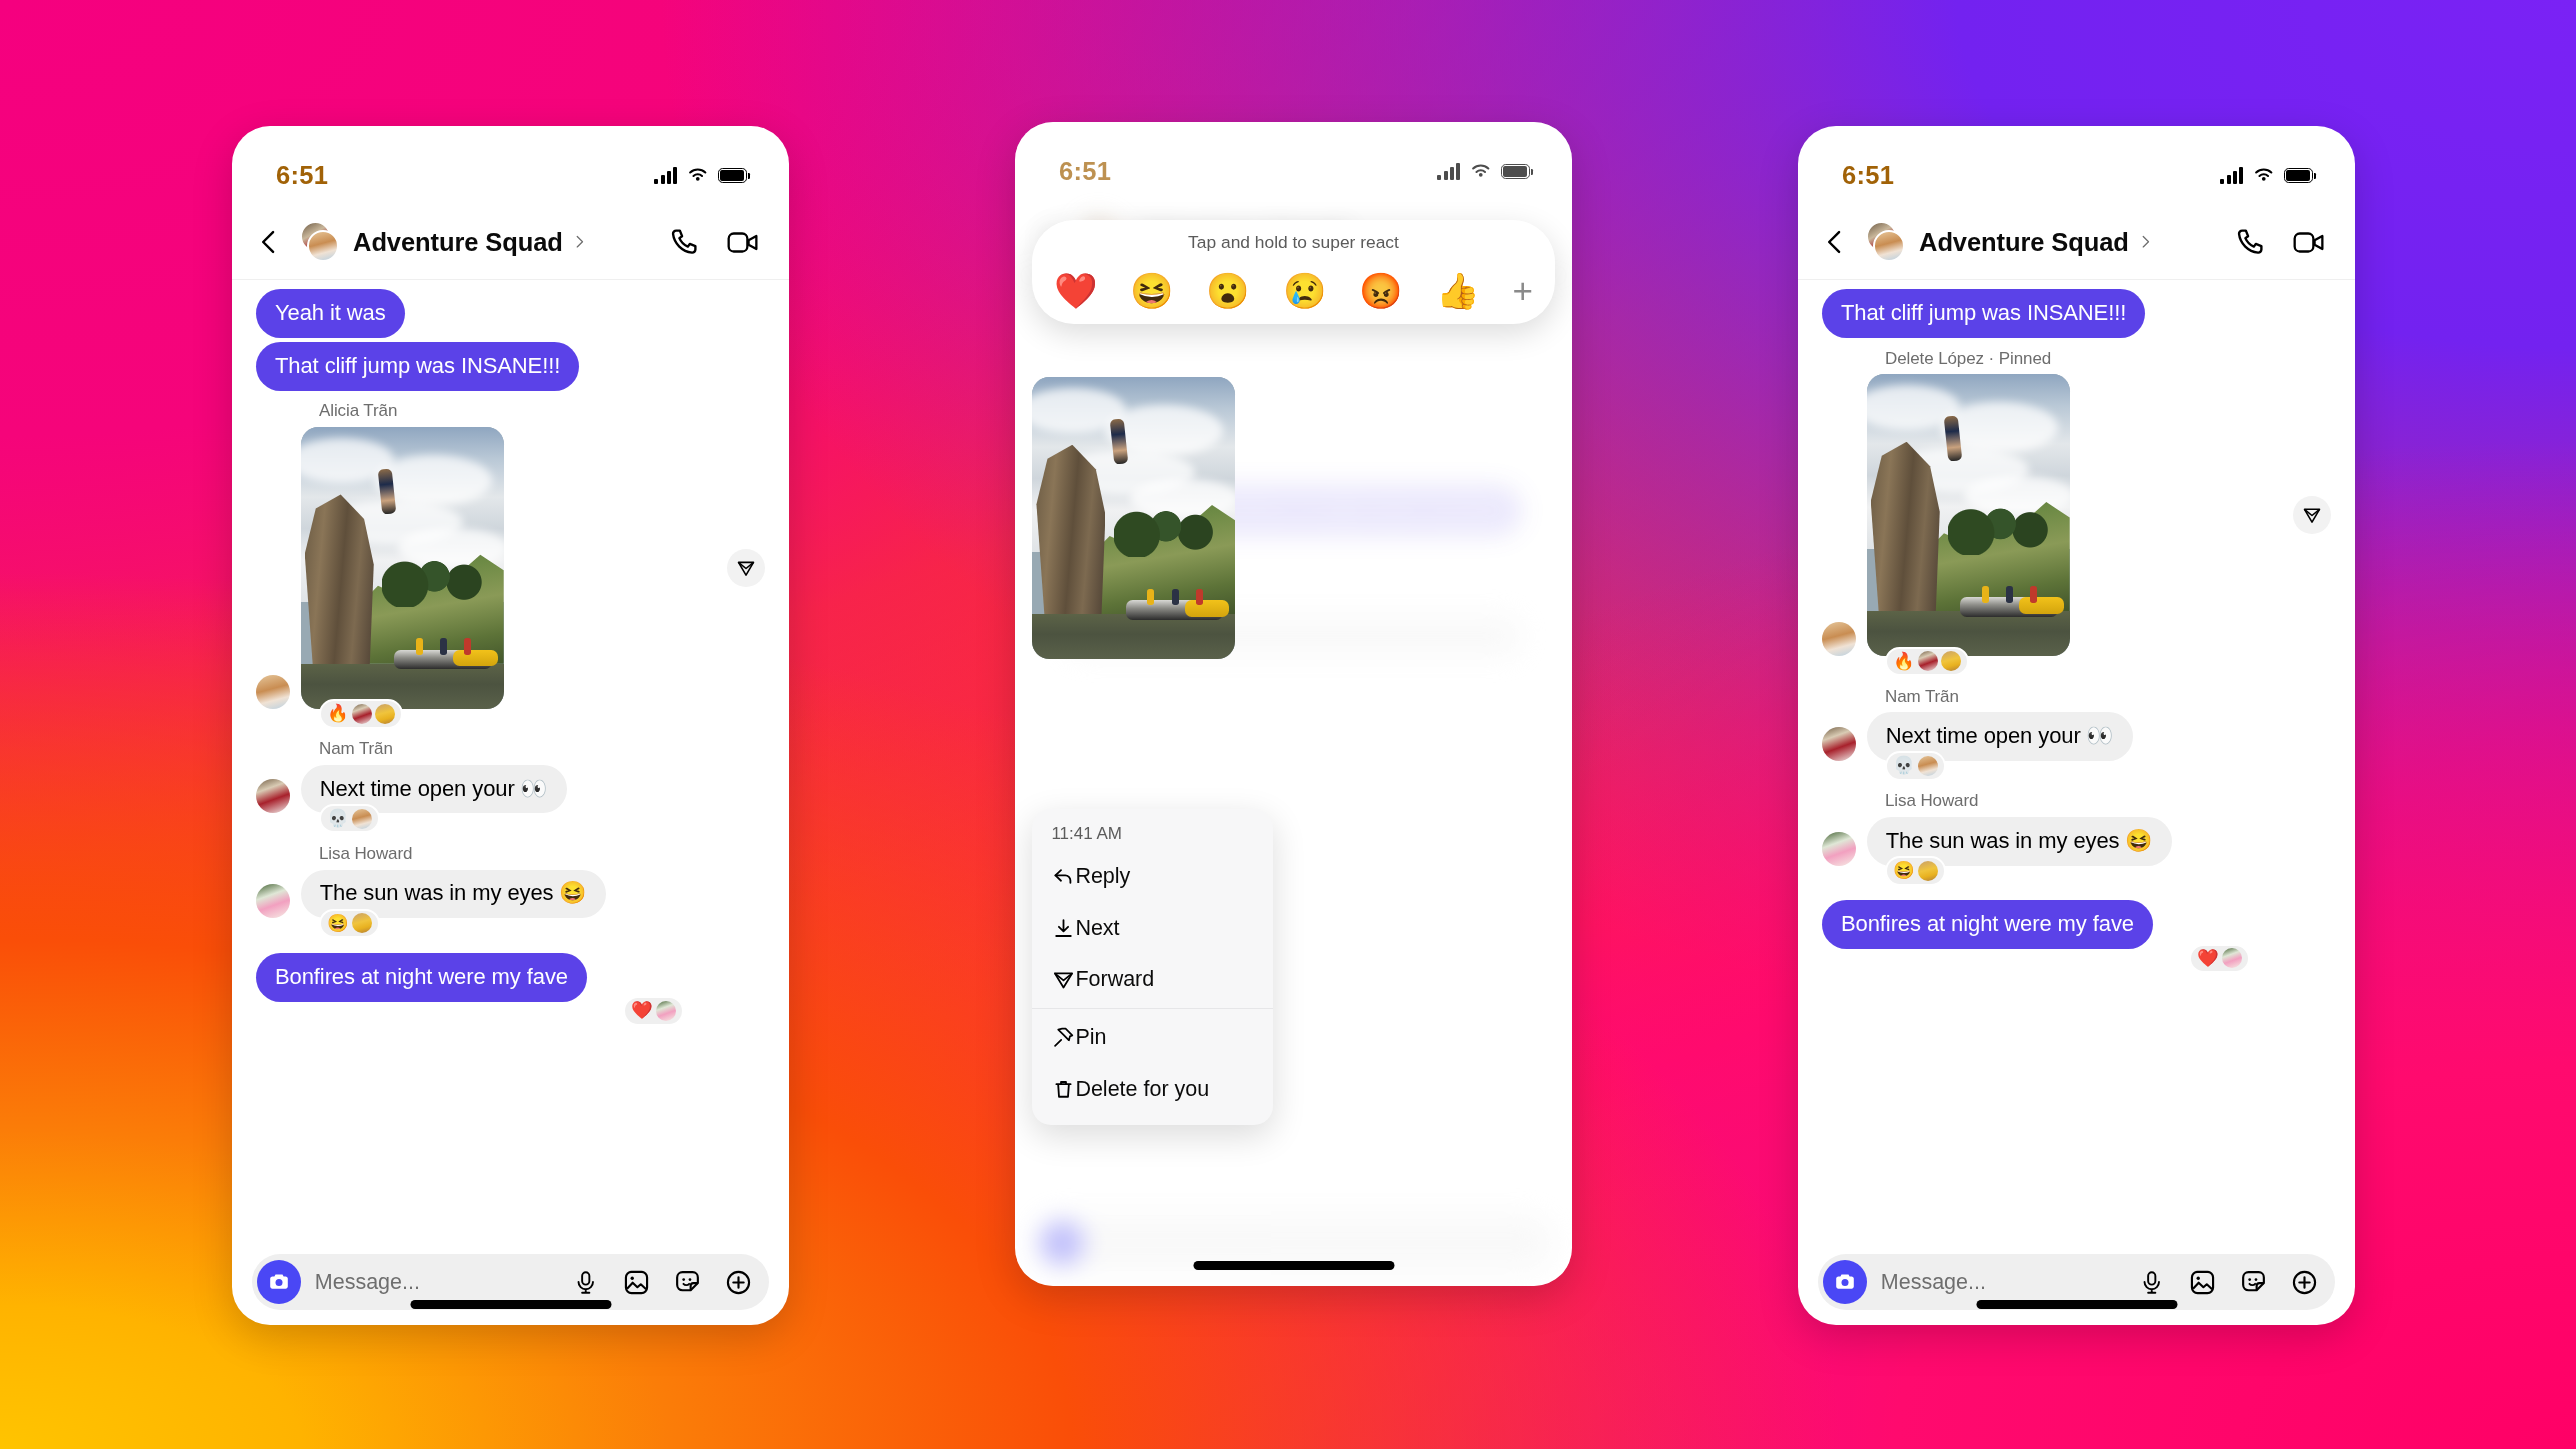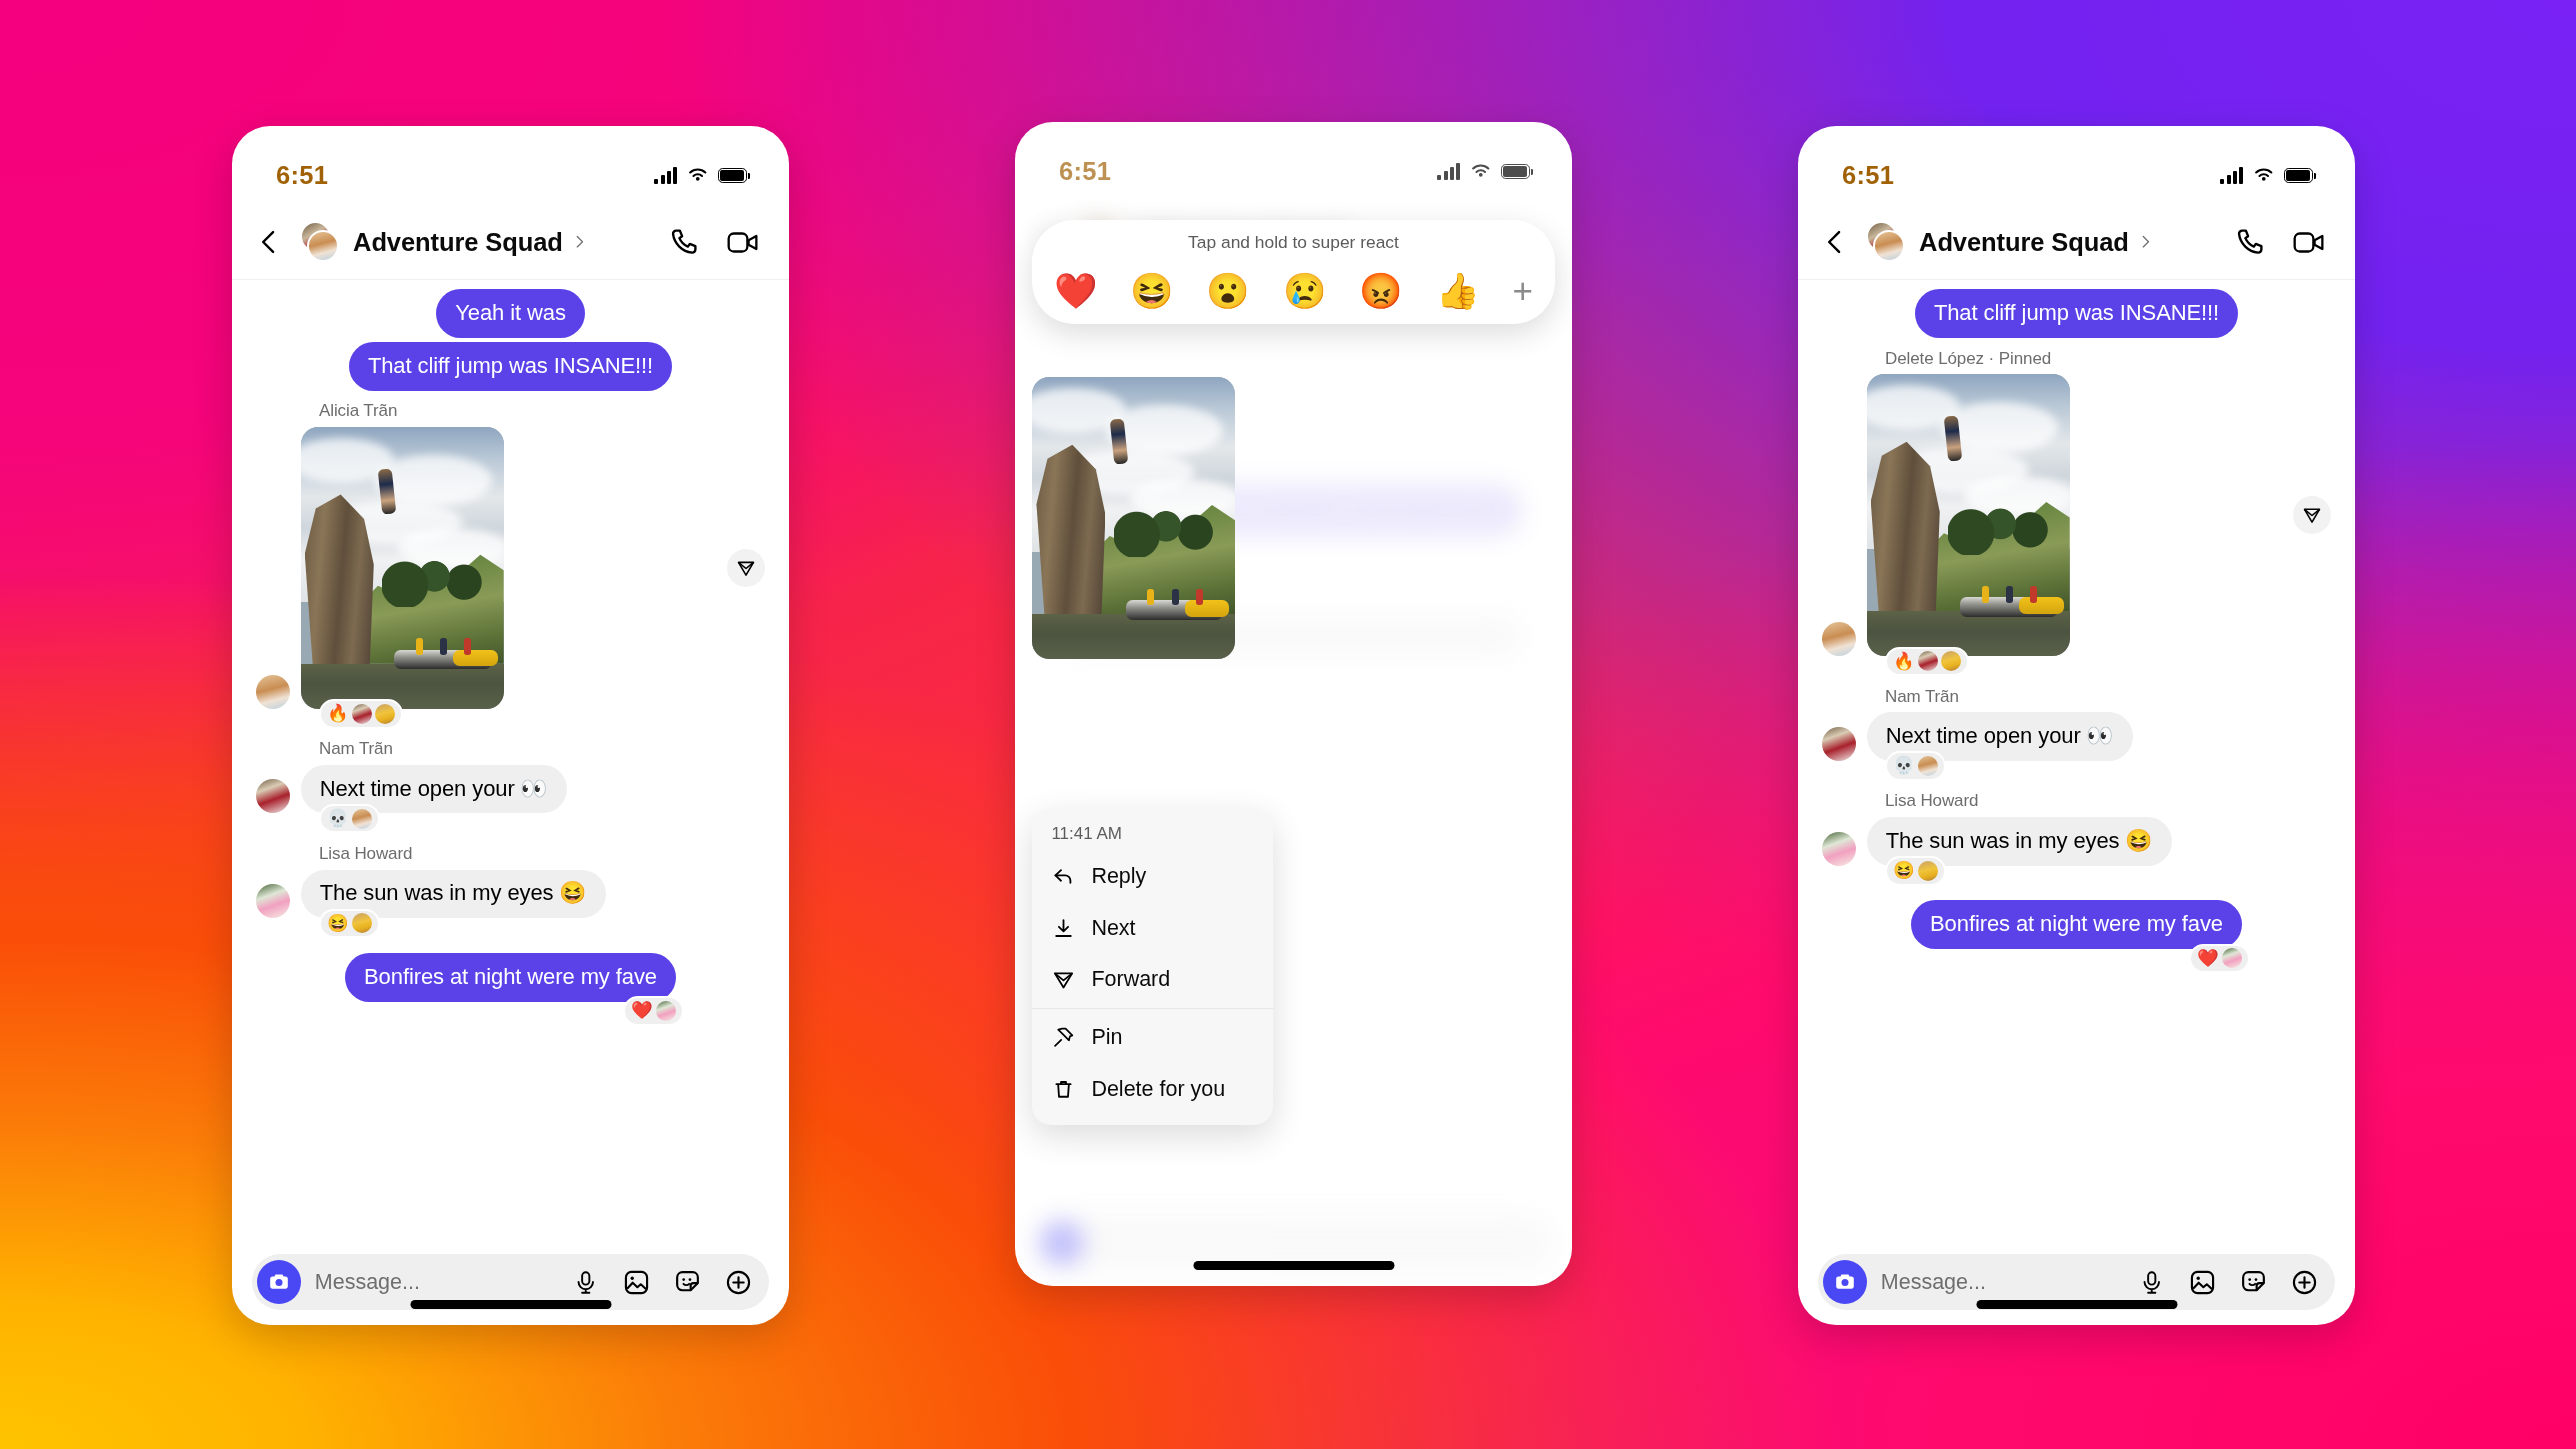--- a/index.html
+++ b/index.html
@@ -74,21 +74,21 @@
     background: linear-gradient(150deg,#6d5a44 0%,#c9b79b 40%,#a8202a 72%,#eceae6 100%); }
   .av-front { width: 32px; height: 32px; left: 14.8px; top: 8.7px;
     background: linear-gradient(165deg,#e8c79a 0%,#c98d52 42%,#f0e2d4 70%,#b8cfe0 100%); }
   .thread-title { font-size: 25.5px; font-weight: 800; color: #0b0b0b; margin-left: 10.7px; letter-spacing: -0.1px; white-space: nowrap; }
   .title-chev { margin-left: 9.4px; width: 14.8px; height: 17.4px; }
   .header-actions { margin-left: auto; display: flex; align-items: center; gap: 27px; }
 
   
   .messages { flex: 1 1 auto; position: relative; padding: 9.4px 24px 0 24px; overflow: hidden; }
   .row { display: flex; margin-bottom: 4px; }
-  .row.out { justify-content: center; }
+  .row.out { justify-content: flex-start; }
   .bubble {
     max-width: 376px; padding: 10.7px 19px 12px; border-radius: 28px;
     font-size: 22px; line-height: 1.18; letter-spacing: -0.1px;
   }
   .bubble.out { background: #5b42e8; color: #fff; }
   .bubble.in  { background: #efefef; color: #000; }
 
   .sender-name { font-size: 17px; color: #6d6d6d; margin: 10.7px 0 5.4px 63px; letter-spacing: -0.1px; }
 
   .msg-line { display: flex; align-items: flex-end; gap: 10.7px; position: relative; }
@@ -185,21 +185,21 @@
   .react-emojis .e { font-size: 35px; line-height: 1; }
   .plus-react { font-size: 35px; color: #8a8a8a; line-height: 1; font-weight: 300; }
 
   .ctx-menu {
     position: absolute; left: 17.4px; top: 687px; width: 241px;
     background: #f7f7f8; border-radius: 19px; z-index: 20;
     box-shadow: 0 10.7px 34px rgba(0,0,0,.14); padding: 13.4px 0 9.4px; overflow: hidden;
   }
   .ctx-time { font-size: 17px; color: #5c5c5c; padding: 1.3px 0 6.7px 19px; }
   .ctx-item {
-    display: flex; align-items: center; gap: 16px;
+    display: flex; align-items: center; 
     padding: 13.4px 19px; font-size: 21.5px; color: #0b0b0b;
   }
   .ctx-item .ci { width: 24px; height: 24px; flex: 0 0 24px; display:flex; align-items:center; justify-content:center; }
   .ctx-sep { height: 1px; background: #e6e6e8; margin: 2.7px 0; }
 
   .ghost-photo {
     position: absolute; left: 17.4px; top: 255px; width: 203px; height: 282px;
     border-radius: 17.4px; overflow: hidden; z-index: 15; background: #98a9b3;
   }
 

